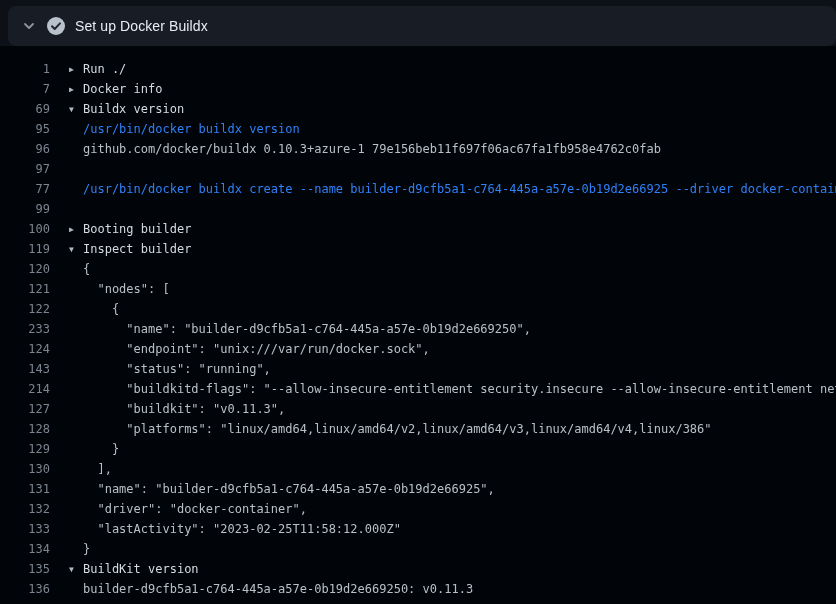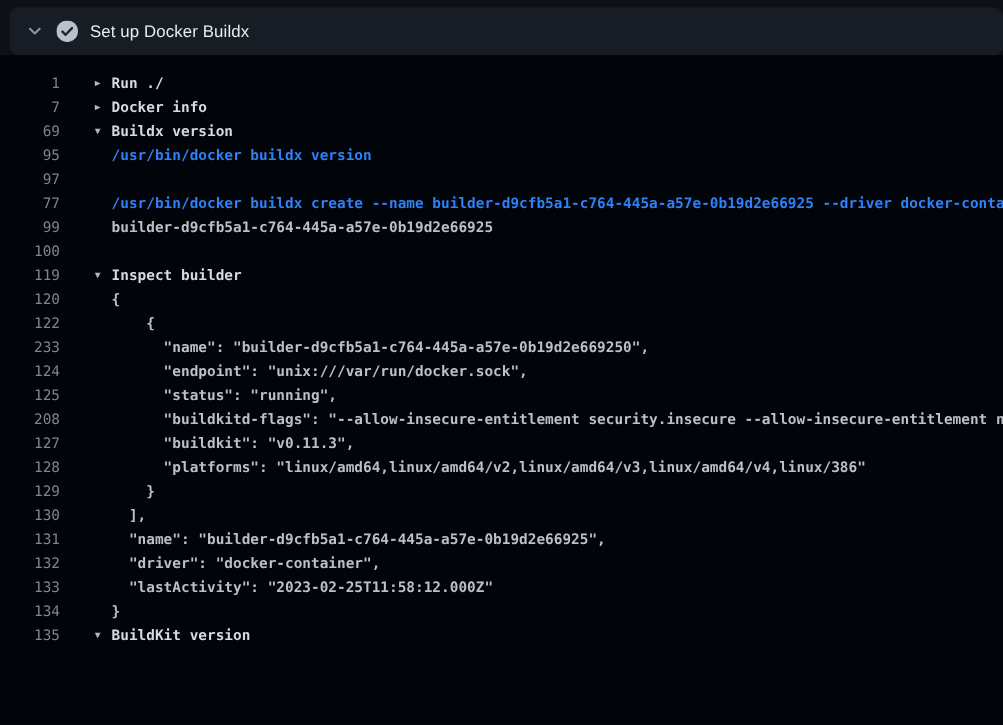--- a/index.html
+++ b/index.html
@@ -34,21 +34,21 @@
     font-family:"DejaVu Sans Mono", monospace;
     font-size:12px;
     overflow:hidden;
   }
   .line { display:flex; height:20px; line-height:20px; white-space:pre; overflow:hidden; }
   .num {
     flex:0 0 50px; text-align:right;
     color: var(--num-color, #7d8590);
     cursor:pointer; user-select:none;
   }
-  .body { margin-left:29px; white-space:pre;font-weight:bold; }
+  .body { margin-left:19px; white-space:pre; }
   .arrow {
     display:inline-block; width:14px;
     font-size:8px; vertical-align:1px;
     color: var(--arrow-color, #afb8c1);
   }
   .group-title { color: var(--group-color, #d5dbe1); }
   .command { padding-left:14px; color: var(--command-color, #2f81f7); }
   .output  { padding-left:14px; color: var(--output-color, #b9c0c7); }
 </style>
 </head>
@@ -67,33 +67,36 @@
     </svg>
   </span>
   <span class="step-title">Set up Docker Buildx</span>
 </div>
 
 <div class="log">
     <div class="line"><span class="num">1</span><span class="body"><span class="arrow">▶</span><span class="group-title">Run ./</span></span></div>
     <div class="line"><span class="num">7</span><span class="body"><span class="arrow">▶</span><span class="group-title">Docker info</span></span></div>
     <div class="line"><span class="num">69</span><span class="body"><span class="arrow">▼</span><span class="group-title">Buildx version</span></span></div>
     <div class="line"><span class="num">95</span><span class="body"><span class="command">/usr/bin/docker buildx version</span></span></div>
+    <div class="line"><span class="num">96</span><span class="body"><span class="output">github.com/docker/buildx 0.10.3+azure-1 79e156beb11f697f06ac67fa1fb958e4762c0fab</span></span></div>
     <div class="line"><span class="num">97</span></div>
     <div class="line"><span class="num">77</span><span class="body"><span class="command">/usr/bin/docker buildx create --name builder-d9cfb5a1-c764-445a-a57e-0b19d2e66925 --driver docker-container</span></span></div>
-    <div class="line"><span class="num">99</span><span class="body"><span class="output">builder-d9cfb5a1-c764-445a-a57e-0b19d2e66925</span></span></div>
-    <div class="line"><span class="num">100</span></div>
+    <div class="line"><span class="num">99</span></div>
+    <div class="line"><span class="num">100</span><span class="body"><span class="arrow">▶</span><span class="group-title">Booting builder</span></span></div>
     <div class="line"><span class="num">119</span><span class="body"><span class="arrow">▼</span><span class="group-title">Inspect builder</span></span></div>
     <div class="line"><span class="num">120</span><span class="body"><span class="output">{</span></span></div>
+    <div class="line"><span class="num">121</span><span class="body"><span class="output">  "nodes": [</span></span></div>
     <div class="line"><span class="num">122</span><span class="body"><span class="output">    {</span></span></div>
     <div class="line"><span class="num">233</span><span class="body"><span class="output">      "name": "builder-d9cfb5a1-c764-445a-a57e-0b19d2e669250",</span></span></div>
     <div class="line"><span class="num">124</span><span class="body"><span class="output">      "endpoint": "unix:///var/run/docker.sock",</span></span></div>
-    <div class="line"><span class="num">125</span><span class="body"><span class="output">      "status": "running",</span></span></div>
-    <div class="line"><span class="num">208</span><span class="body"><span class="output">      "buildkitd-flags": "--allow-insecure-entitlement security.insecure --allow-insecure-entitlement network.host",</span></span></div>
+    <div class="line"><span class="num">143</span><span class="body"><span class="output">      "status": "running",</span></span></div>
+    <div class="line"><span class="num">214</span><span class="body"><span class="output">      "buildkitd-flags": "--allow-insecure-entitlement security.insecure --allow-insecure-entitlement network.host",</span></span></div>
     <div class="line"><span class="num">127</span><span class="body"><span class="output">      "buildkit": "v0.11.3",</span></span></div>
     <div class="line"><span class="num">128</span><span class="body"><span class="output">      "platforms": "linux/amd64,linux/amd64/v2,linux/amd64/v3,linux/amd64/v4,linux/386"</span></span></div>
     <div class="line"><span class="num">129</span><span class="body"><span class="output">    }</span></span></div>
     <div class="line"><span class="num">130</span><span class="body"><span class="output">  ],</span></span></div>
     <div class="line"><span class="num">131</span><span class="body"><span class="output">  "name": "builder-d9cfb5a1-c764-445a-a57e-0b19d2e66925",</span></span></div>
     <div class="line"><span class="num">132</span><span class="body"><span class="output">  "driver": "docker-container",</span></span></div>
     <div class="line"><span class="num">133</span><span class="body"><span class="output">  "lastActivity": "2023-02-25T11:58:12.000Z"</span></span></div>
     <div class="line"><span class="num">134</span><span class="body"><span class="output">}</span></span></div>
     <div class="line"><span class="num">135</span><span class="body"><span class="arrow">▼</span><span class="group-title">BuildKit version</span></span></div>
+    <div class="line"><span class="num">136</span><span class="body"><span class="output">builder-d9cfb5a1-c764-445a-a57e-0b19d2e669250: v0.11.3</span></span></div>
   </div>
 
 </body></html>

